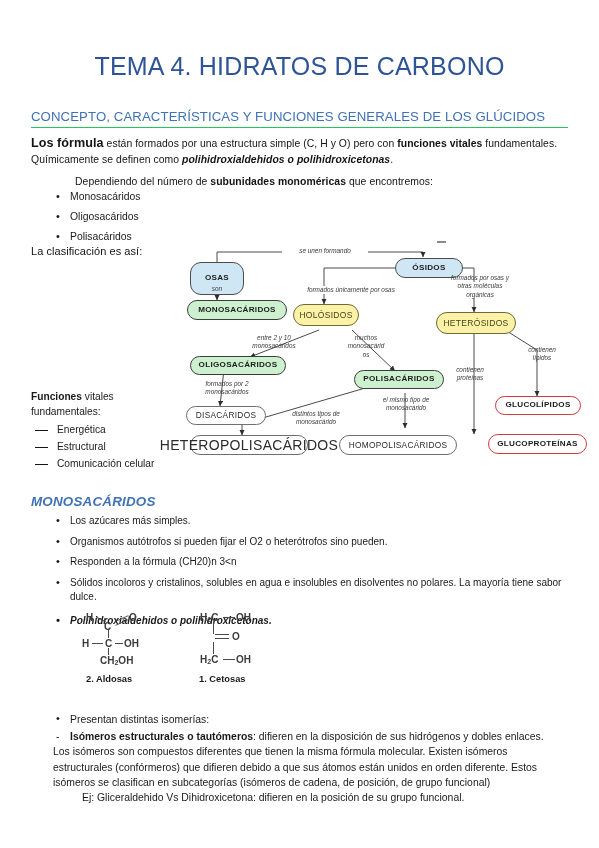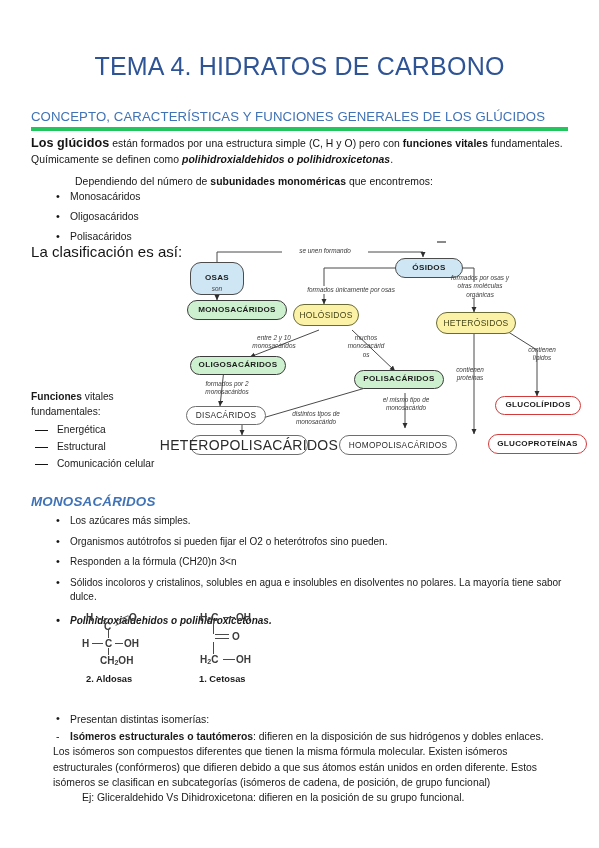--- a/index.html
+++ b/index.html
@@ -24,21 +24,21 @@
   }
 
   
   .section-head{
     position:absolute;left:31px;top:109px;width:537px;
     font-size:13.2px;
     color:#3f72b6;
     font-weight:400;
     letter-spacing:.1px;
     padding-bottom:3px;
-    border-bottom:4px solid #22c55e;
+    border-bottom:1px solid #22c55e;
   }
 
   
   .para{
     position:absolute;
     font-size:10.4px;
     line-height:15.6px;
     color:#141414;
     letter-spacing:.05px;
   }
@@ -57,21 +57,21 @@
     padding-left:17px;
     margin:0 0 6px 0;
   }
   ul.blist li:before{
     content:"\2022";
     position:absolute;left:3px;top:-1px;
     font-size:11px;color:#141414;
   }
 
   .list1{position:absolute;left:53px;top:190px;width:300px;font-size:10.4px;line-height:14px;}
-  .clasif{left:31px;top:244px;width:200px;font-size:15px;}
+  .clasif{left:31px;top:244px;width:200px;font-size:11px;}
 
   
   .func{
     position:absolute;left:31px;top:390px;width:150px;
     font-size:10.2px;line-height:14.5px;
   }
   .func .hd b{font-weight:bold;}
   ul.dlist{margin:4px 0 0 0;padding:0;list-style:none;}
   ul.dlist li{position:relative;padding-left:26px;margin-bottom:3px;line-height:14px;}
   ul.dlist li:before{
@@ -139,21 +139,21 @@
 </head>
 <body>
 
 <div class="page">
 
   <div class="doc-title">TEMA 4. HIDRATOS DE CARBONO</div>
 
   <div class="section-head">CONCEPTO, CARACTERÍSTICAS Y FUNCIONES GENERALES DE LOS GLÚCIDOS</div>
 
   <div class="para lead">
-    <span class="l1"><b>Los glúcidos</b></span><span> están formados por una estructura simple (C, H y O) pero con </span><b>funciones vitales</b><span> fundamentales.</span><br>
+    <span class="l1"><b>Los fórmula</b></span><span> están formados por una estructura simple (C, H y O) pero con </span><b>funciones vitales</b><span> fundamentales.</span><br>
     <span>Químicamente se definen como </span><i><b>polihidroxialdehidos o polihidroxicetonas</b></i><span>.</span>
   </div>
 
   <div class="para dep">
     <span>Dependiendo del número de </span><b>subunidades monoméricas</b><span> que encontremos:</span>
   </div>
 
   <ul class="blist list1">
     <li>Monosacáridos</li>
     <li>Oligosacáridos</li>

